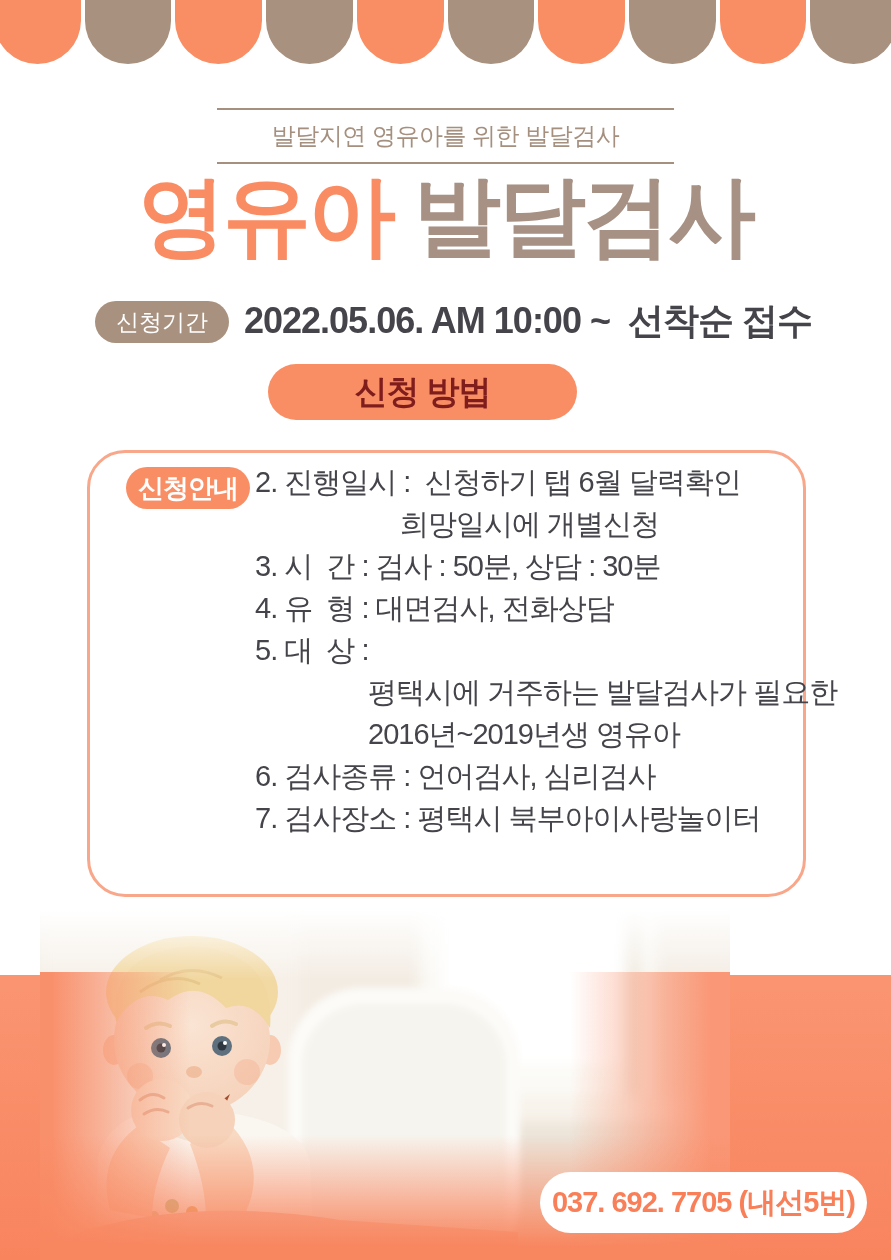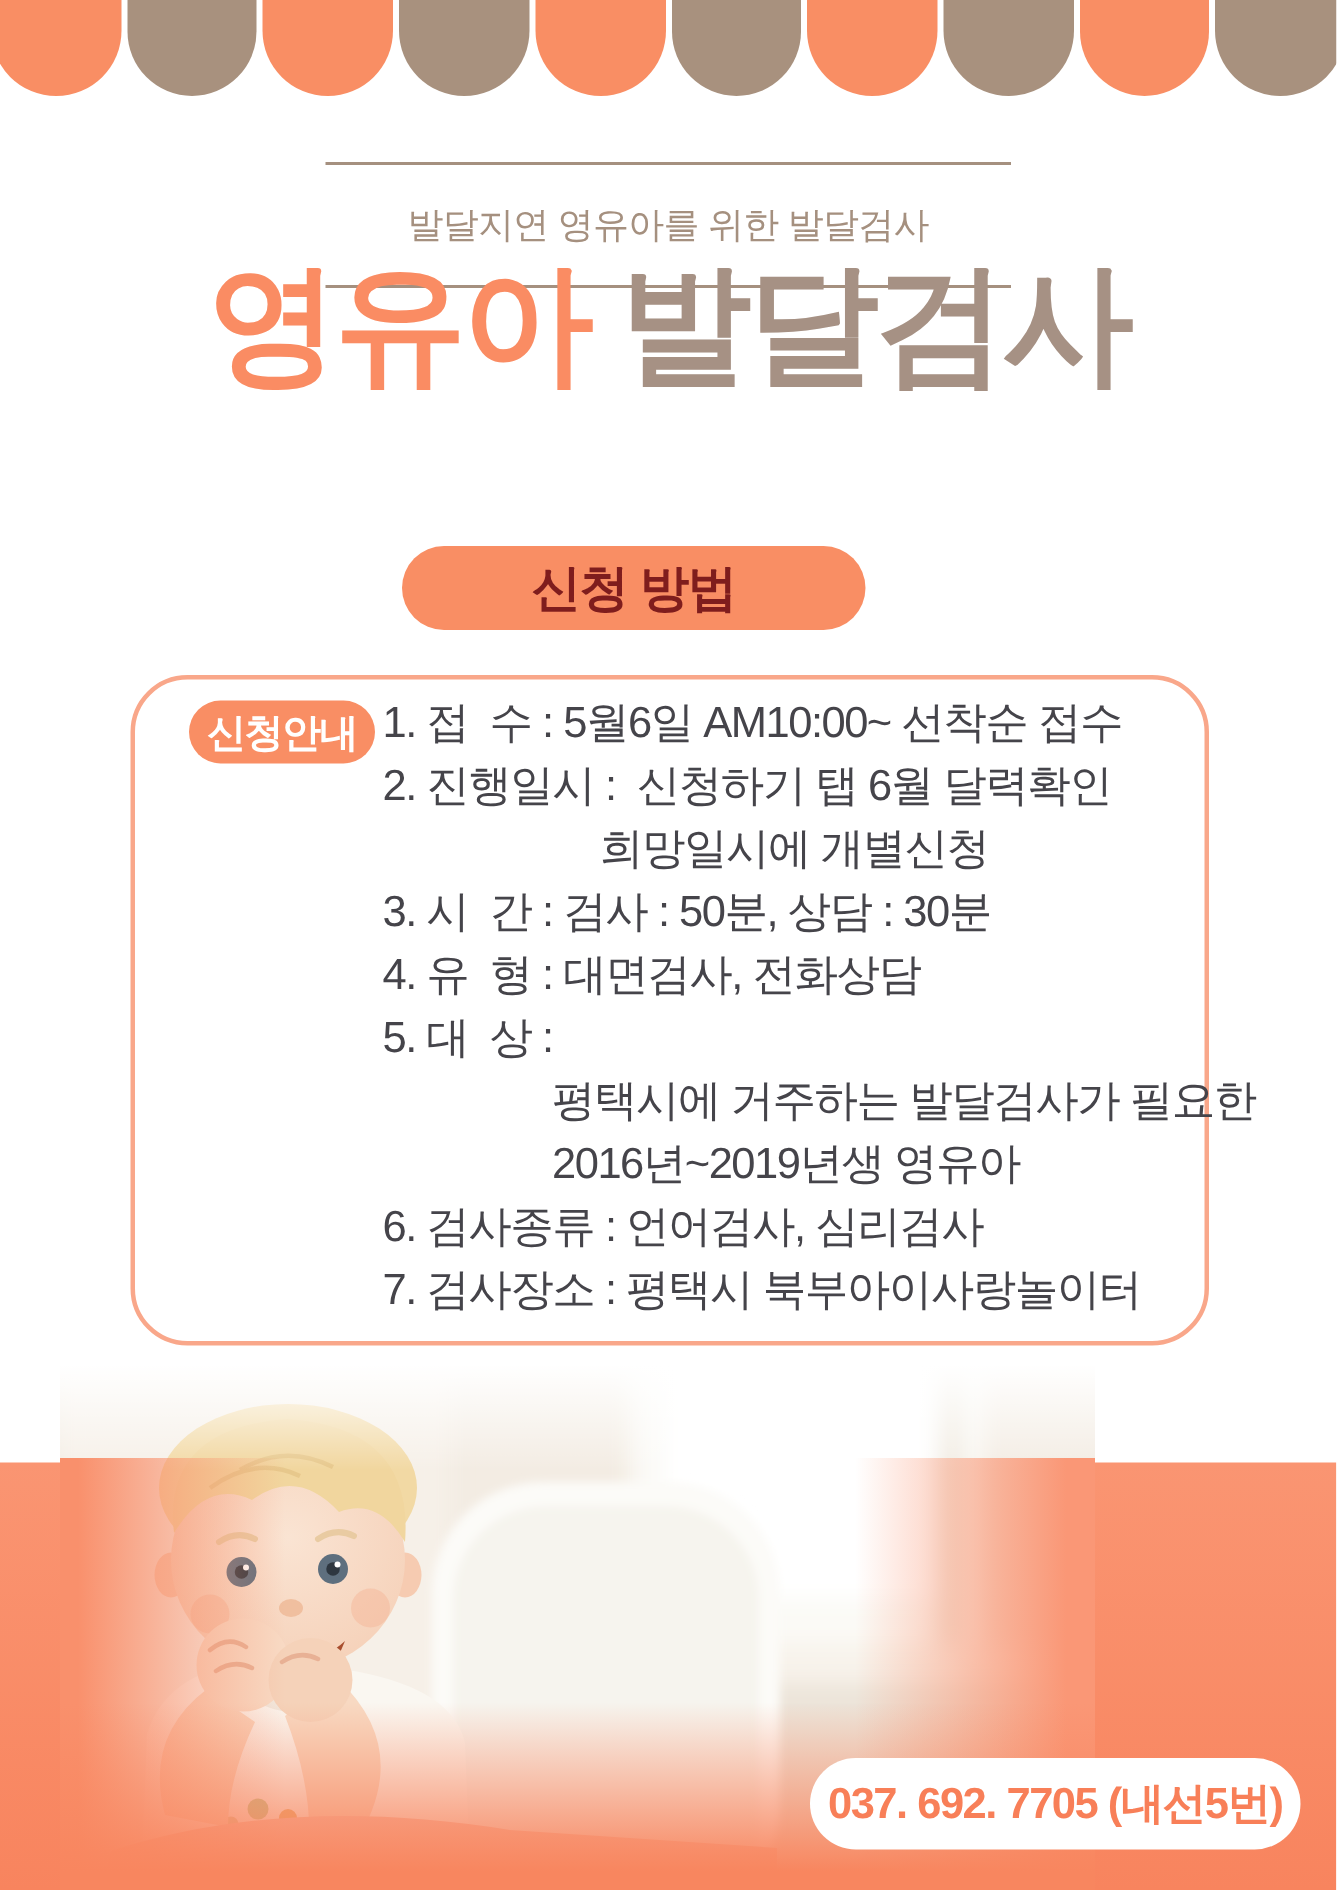--- a/index.html
+++ b/index.html
@@ -10,21 +10,21 @@
   
   .scallop-row{position:absolute;top:0;left:-6px;right:-6px;display:flex;gap:4px;}
   .scallop{flex:1;height:64px;border-radius:0 0 46px 46px;}
   .scallop.orange{background:var(--orange);}
   .scallop.taupe{background:var(--taupe);}
 
   
   .tagline-wrap{
     position:absolute;top:108px;left:217px;width:457px;
     border-top:2px solid var(--taupe-line);border-bottom:2px solid var(--taupe-line);
-    padding:24px 0;text-align:center;
+    padding:10px 0;text-align:center;
   }
   .tagline{font-size:24px;color:var(--taupe-line);font-weight:500;letter-spacing:-0.5px;}
 
   
   .main-title{
     position:absolute;top:166px;left:0;width:100%;text-align:center;
     font-size:88px;font-weight:800;letter-spacing:-3px;line-height:1.14;white-space:nowrap;
   }
   .main-title .hl{color:var(--title-orange);margin-right:20px;}
   .main-title .rest{color:var(--title-taupe);}
@@ -108,27 +108,30 @@
     </div>
 
   <div class="tagline-wrap">
     <div class="tagline">발달지연 영유아를 위한 발달검사</div>
   </div>
 
   <div class="main-title">
     <span class="hl">영유아</span><span class="rest">발달검사</span>
   </div>
 
+  <div class="period-row">
+    <span class="period-badge">신청기간</span>
+    <span class="period-text">2022.05.06. AM 10:00 ~  선착순 접수</span>
+  </div>
 
   <button class="method-btn">신청 방법</button>
 
   <div class="guide-box"></div>
   <div class="guide-badge">신청안내</div>
   <div class="guide-list">
-    <div class="guide-line">1. 접  수 : 5월6일 AM10:00~ 선착순 접수</div>
     <div class="guide-line">2. 진행일시 :  신청하기 탭 6월 달력확인</div>
     <div class="guide-line ind2">희망일시에 개별신청</div>
     <div class="guide-line">3. 시  간 : 검사 : 50분, 상담 : 30분</div>
     <div class="guide-line">4. 유  형 : 대면검사, 전화상담</div>
     <div class="guide-line">5. 대  상 :</div>
     <div class="guide-line ind1">평택시에 거주하는 발달검사가 필요한</div>
     <div class="guide-line ind1">2016년~2019년생 영유아</div>
     <div class="guide-line">6. 검사종류 : 언어검사, 심리검사</div>
     <div class="guide-line">7. 검사장소 : 평택시 북부아이사랑놀이터</div>
   </div>

